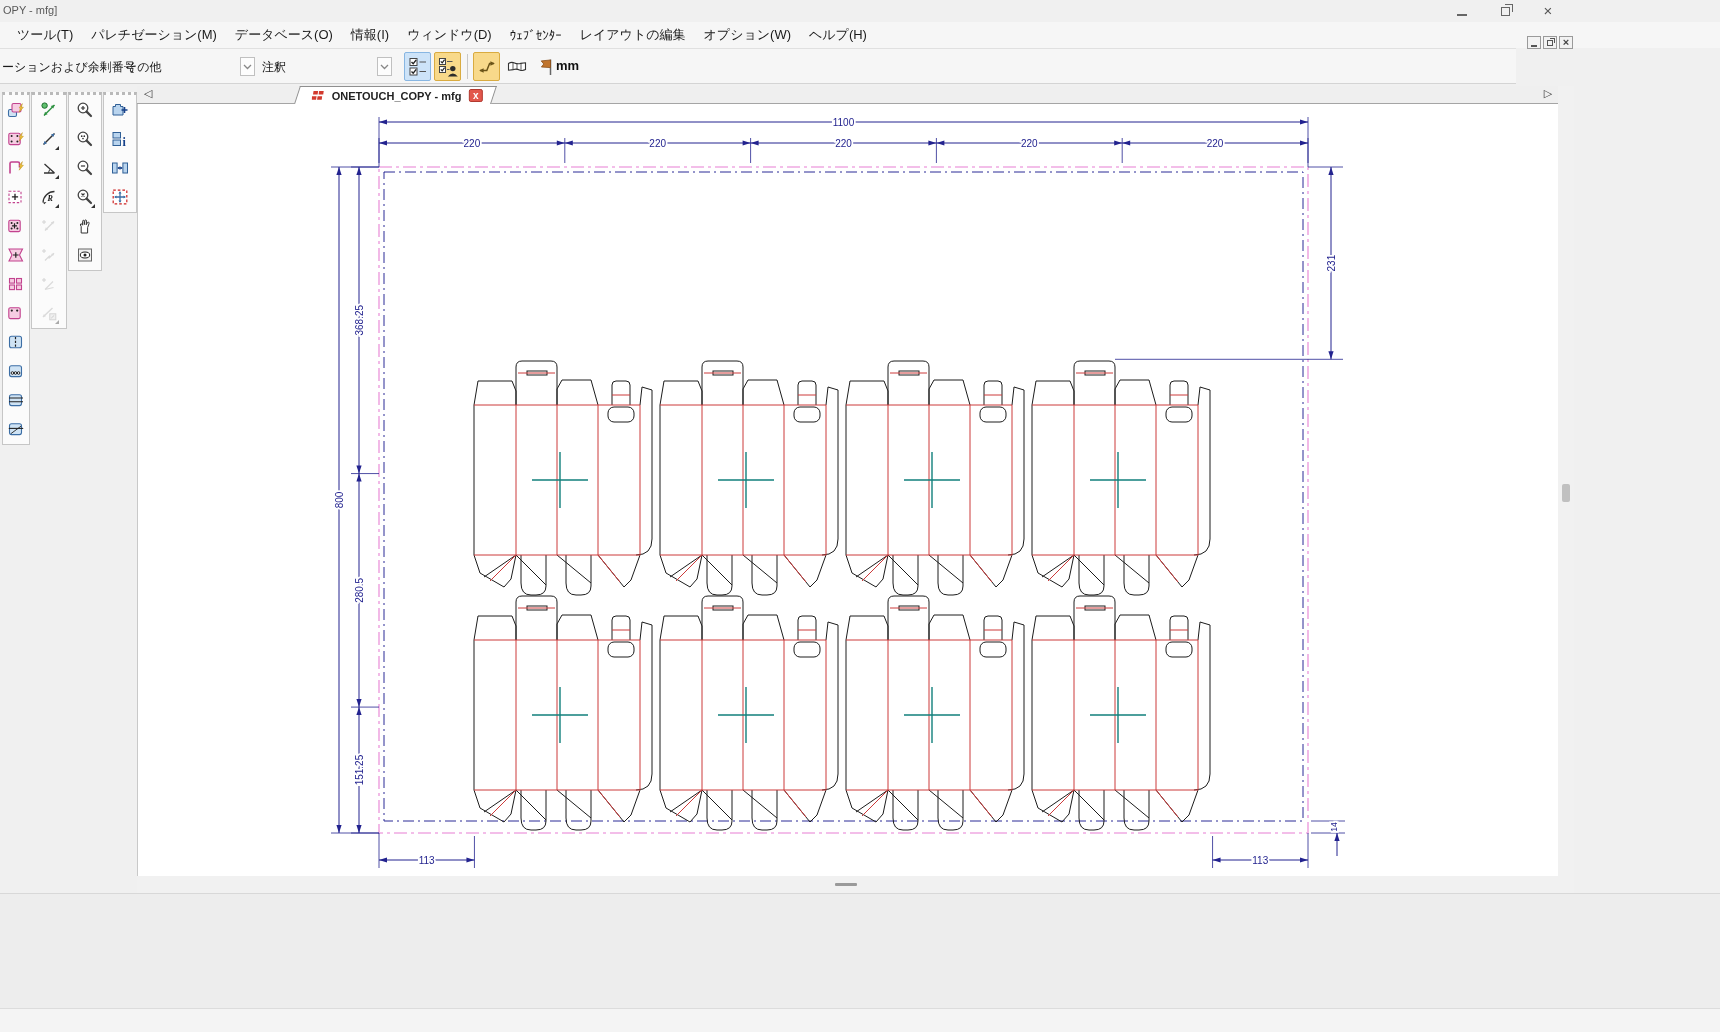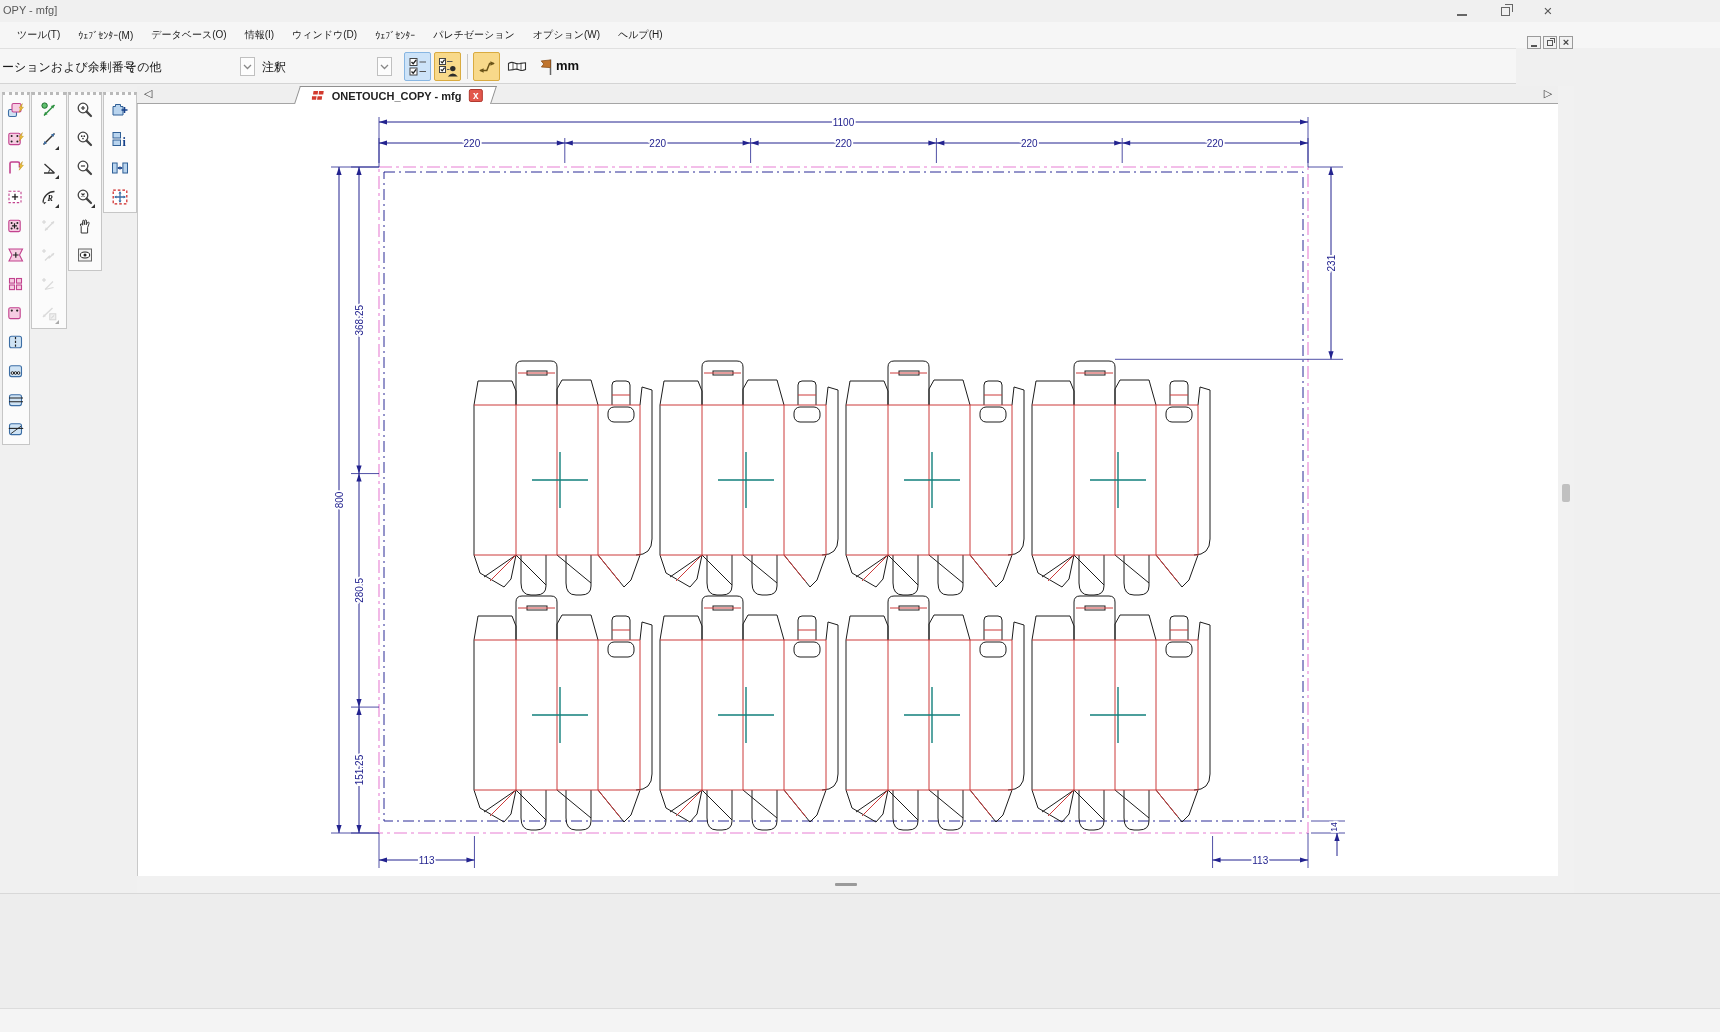--- a/index.html
+++ b/index.html
@@ -10,21 +10,21 @@
   #titlebar { position:absolute; left:0; top:0; width:1720px; height:22px; background:#f0f0f0; }
   #title-text { position:absolute; left:3px; top:4px; font-size:11px; color:#5a5a5a; }
   .wbtn { position:absolute; top:0; width:34px; height:22px; display:flex; align-items:center; justify-content:center; color:#555; cursor:default; }
   .glyph-min { width:10px; height:2px; background:#666; display:inline-block; }
   .glyph-x { font-size:15px; color:#555; line-height:1; }
   .rest-outer { width:9px; height:9px; border:1px solid #666; position:relative; display:inline-block; background:transparent; }
   .rest-inner { position:absolute; top:-4px; left:3px; width:8px; height:8px; border-top:1px solid #666; border-right:1px solid #666; }
 
   
   #menubar { position:absolute; left:0; top:22px; width:1720px; height:26px; background:#f6f6f6; display:flex; align-items:center; padding-left:8px; gap:0; }
-  .menu-item { font-size:10px; color:#1a1a1a; padding:4px 9px; white-space:nowrap; }
+  .menu-item { font-size:13px; color:#1a1a1a; padding:4px 9px; white-space:nowrap; }
   .mdi-btn { position:absolute; top:36px; width:14px; height:13px; border:1px solid #9a9a9a; background:#f2f2f2; display:flex; align-items:center; justify-content:center; font-size:9px; color:#444; }
   .mdi-min-bar { width:6px; height:2px; background:#555; margin-top:6px; }
   .mdi-rest { width:6px; height:6px; border:1px solid #555; position:relative; }
   .mdi-rest span { position:absolute; top:-3px; left:2px; width:5px; height:5px; border-top:1px solid #555; border-right:1px solid #555; display:block; }
   .mdi-x { font-size:11px; line-height:1; color:#444; font-weight:bold; }
 
   
   #toolbar { position:absolute; left:0; top:48px; width:1516px; height:36px; background:#f6f6f6; border-top:1px solid #e0e0e0; border-bottom:1px solid #d4d4d4; }
   .tb-label { position:absolute; top:10px; font-size:12px; color:#1a1a1a; white-space:nowrap; }
   .combo-arrow { position:absolute; top:8px; width:15px; height:19px; border:1px solid #c0c0c0; background:#fdfdfd; display:flex; align-items:center; justify-content:center; }
@@ -73,26 +73,26 @@
         <span><span class="rest-outer"><span class="rest-inner"></span></span></span>
       </div>
       <div class="wbtn" style="left: 1531px;">
         <span><span class="glyph-x">×</span></span>
       </div>
     </div>
 </div>
 
 <div id="menubar">
     <span class="menu-item">ツール(T)</span>
-    <span class="menu-item">ｳｪﾌﾞｾﾝﾀｰ(M)</span>
+    <span class="menu-item">パレチゼーション(M)</span>
     <span class="menu-item">データベース(O)</span>
     <span class="menu-item">情報(I)</span>
     <span class="menu-item">ウィンドウ(D)</span>
     <span class="menu-item">ｳｪﾌﾞｾﾝﾀｰ</span>
-    <span class="menu-item">パレチゼーション</span>
+    <span class="menu-item">レイアウトの編集</span>
     <span class="menu-item">オプション(W)</span>
     <span class="menu-item">ヘルプ(H)</span>
   </div>
 <div id="mdi-controls">
     <div class="mdi-btn" style="left: 1527px;">
       <span style="display:flex;align-items:center;justify-content:center">
         <span class="mdi-min-bar"></span>
       </span>
     </div>
     <div class="mdi-btn" style="left: 1543px;">

